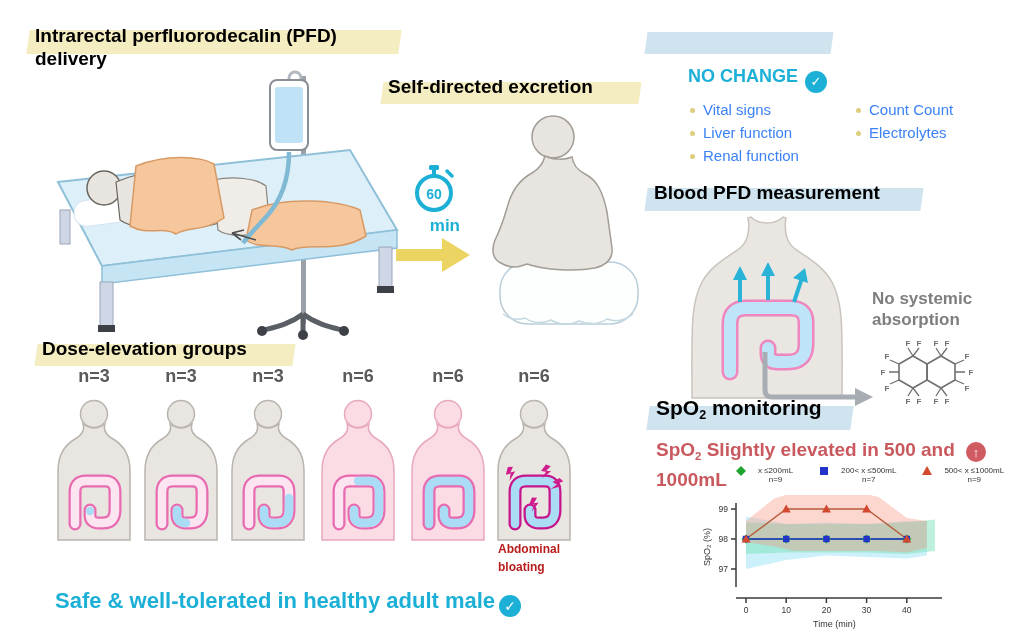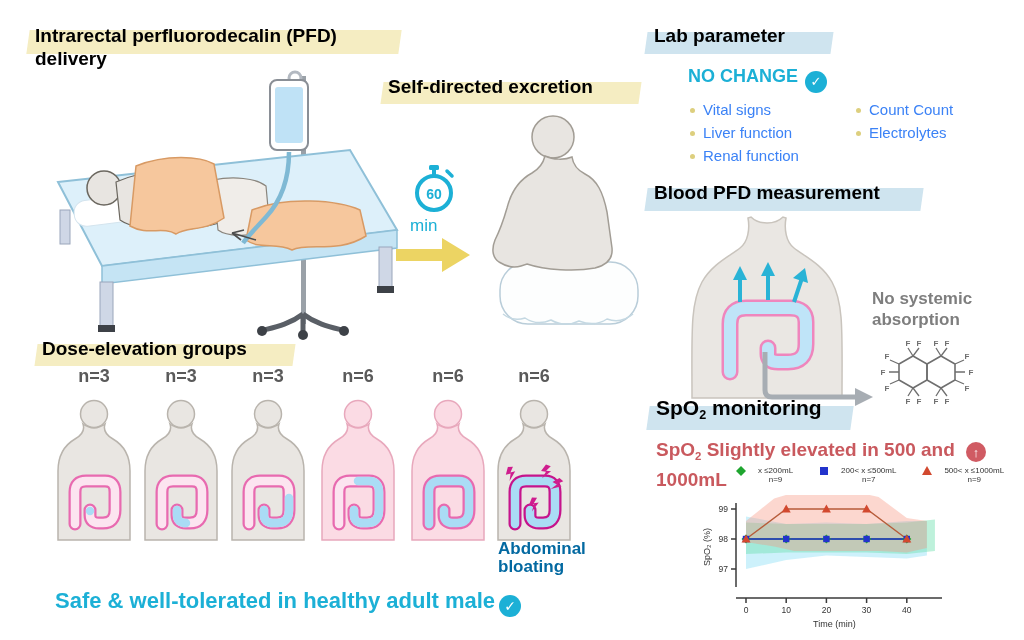--- a/index.html
+++ b/index.html
@@ -12,21 +12,21 @@
   .sec-title{position:absolute;font-weight:bold;color:#000000;font-size:19px;line-height:23px;z-index:3;}
   .cyan{color:#1cb0d6;}
   .rose{color:#c9595e;}
   .check-badge{display:inline-flex;align-items:center;justify-content:center;background:#1cb0d6;color:#fff;border-radius:50%;font-weight:bold;}
   .bullet-col{position:absolute;z-index:3;}
   .bullet-col div{position:relative;font-size:15px;color:#3b82f6;line-height:23px;padding-left:13px;}
   .bullet-col div::before{content:"";position:absolute;left:0;top:10px;width:5px;height:5px;border-radius:50%;background:#ddcf7e;}
   .n-label{text-align:center;font-weight:bold;color:#5a5a5a;font-size:18px;height:18px;}
   .fig{position:absolute;top:0;width:90px;}
   .note-gray{font-weight:bold;color:#7e7e7e;font-size:17px;line-height:21px;}
-  .annot-blue{font-weight:bold;color:#0369a1;font-size:17px;line-height:18px;}
+  .annot-blue{font-weight:bold;color:#b91c1c;font-size:12px;line-height:18px;}
   .legend-item{display:flex;align-items:flex-start;gap:12px;}
   .legend-text{font-size:8px;color:#333;line-height:9px;text-align:center;}
   sub.t{font-size:60%;vertical-align:-4px;}
 </style>
 </head>
 <body>
 
 <div id="canvas">
 
   <div class="hl hl-yellow" style="left:28px;top:30px;width:372px;height:24px;"></div>
@@ -70,21 +70,21 @@
   <div class="hl hl-yellow" style="left:382px;top:82px;width:258px;height:22px;"></div>
   <div class="sec-title" style="left:388px;top:75px;text-align:right;">Self-directed excretion</div>
 
   <svg class="abs" style="left:406px;top:162px;" width="56" height="56" viewBox="0 0 56 56">
     <rect x="23" y="3" width="10" height="5" rx="1.5" fill="#1cb0d6"></rect>
     <rect x="26" y="8" width="4" height="5" fill="#1cb0d6"></rect>
     <line x1="41" y1="9" x2="46" y2="14" stroke="#1cb0d6" stroke-width="3.5" stroke-linecap="round"></line>
     <circle cx="28" cy="31" r="17" fill="none" stroke="#1cb0d6" stroke-width="4"></circle>
     <text x="28" y="37" text-anchor="middle" font-size="14" font-weight="bold" fill="#1cb0d6">60</text>
   </svg>
-  <div class="abs cyan" style="left:410px;top:216px;width:50px;text-align:left;font-weight:normal;font-size:17px;">min</div>
+  <div class="abs cyan" style="left:410px;top:216px;width:50px;text-align:right;font-weight:bold;font-size:17px;">min</div>
 
   <svg class="abs" style="left:396px;top:236px;" width="78" height="38" viewBox="0 0 78 38">
     <polygon points="0,13 46,13 46,2 74,19 46,36 46,25 0,25" fill="#ecd463"></polygon>
   </svg>
 
   <svg class="abs" style="left:455px;top:100px;" width="195" height="240" viewBox="0 0 195 240">
     <rect x="45" y="162" width="138" height="62" rx="28" fill="#fdfefe" stroke="#b9cdd9" stroke-width="1.5"></rect>
     <path d="M48,214 Q58,222 70,218 Q82,226 96,220 Q110,228 124,221 Q140,227 152,219 Q166,224 178,214" fill="none" stroke="#c4d8e2" stroke-width="1.5"></path>
     <circle cx="98" cy="37" r="21" fill="#e8e5e1" stroke="#a29d95" stroke-width="1.5"></circle>
     <path d="M90,56 C88,64 84,69 77,73 C64,80 56,92 52,108 C48,122 44,132 40,140 C36,150 38,158 44,162 C52,167 60,168 66,166 L72,164 C90,170 120,172 140,168 C152,165 158,158 157,148 L152,112 C148,92 142,80 130,74 C122,70 118,64 117,57 C110,60 98,60 90,56 Z" fill="#e8e5e1" stroke="#a29d95" stroke-width="1.5"></path>
@@ -157,21 +157,20 @@
   <div class="abs annot-blue" style="left:498px;top:540px;">
     <div>Abdominal</div>
     <div>bloating</div>
   </div>
 
   <div class="abs cyan" style="left:55px;top:588px;font-weight:bold;font-size:22px;z-index:3;">
     <span>Safe &amp; well-tolerated in healthy adult male</span><span class="check-badge" style="width:22px;height:22px;font-size:14px;margin-left:4px;vertical-align:-3px;">✓</span>
   </div>
 
   <div class="hl hl-blue" style="left:646px;top:32px;width:186px;height:22px;"></div>
-  <div class="sec-title" style="left:654px;top:24px;">Lab parameter</div>
   <div class="abs cyan" style="left:688px;top:66px;font-weight:bold;font-size:18px;z-index:3;">
     <span>NO CHANGE</span><span class="check-badge" style="width:22px;height:22px;font-size:13px;margin-left:7px;vertical-align:-4px;">✓</span>
   </div>
   <div class="bullet-col" id="lab-left" style="left:690px;top:98px;">
       <div>Vital signs</div>
       <div>Liver function</div>
       <div>Renal function</div>
     </div>
   <div class="bullet-col" id="lab-right" style="left:856px;top:98px;">
       <div>Count Count</div>

